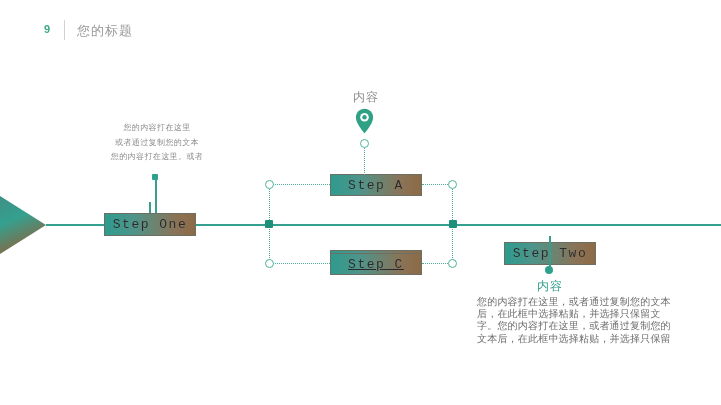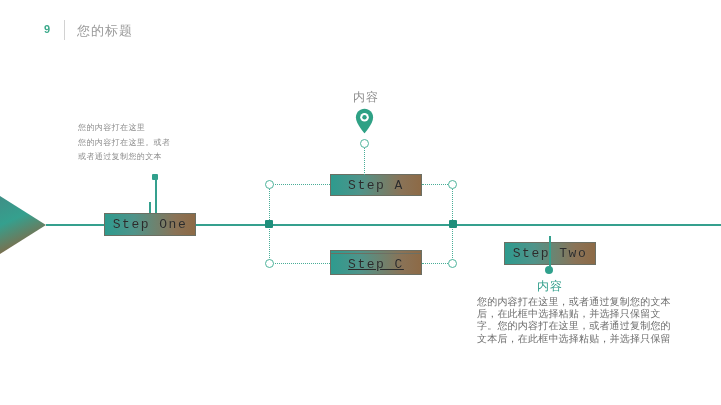--- a/index.html
+++ b/index.html
@@ -177,20 +177,21 @@
     position: absolute;
     left: 355px; top: 108px;
     width: 19px; height: 26px;
   }
 
   
   #left-text {
     position: absolute;
     left: 78px; top: 121px;
     width: 158px;
+    text-align: center;
     font-size: 8px;
     line-height: 14.5px;
     color: #8c8c8c;
     letter-spacing: 0.4px;
   }
   #left-text div { white-space: nowrap; }
 
   #top-content-label {
     position: absolute;
     left: 336px; top: 89px;
@@ -245,22 +246,22 @@
         <stop offset="100%" stop-color="#8a6540"></stop>
       </linearGradient>
     </defs>
     <path d="M 0 0 L 46 29 L 0 58 Z" fill="url(#triGrad2)"></path>
   </svg>
 
   <div id="main-line"></div>
 
   <div id="left-text">
     <div>您的内容打在这里</div>
+    <div>或者通过复制您的文本</div>
     <div>您的内容打在这里。或者</div>
-    <div>或者通过复制您的文本</div>
   </div>
   <div id="left-text-dot"></div>
   <div class="v-line-solid" id="left-text-vline"></div>
 
   <div class="v-line-solid" id="stepone-vstub"></div>
   <div class="step-box" id="step-one">
     <span>Step One</span>
   </div>
 
   <div class="v-line-dot" id="hub-left-v"></div>

